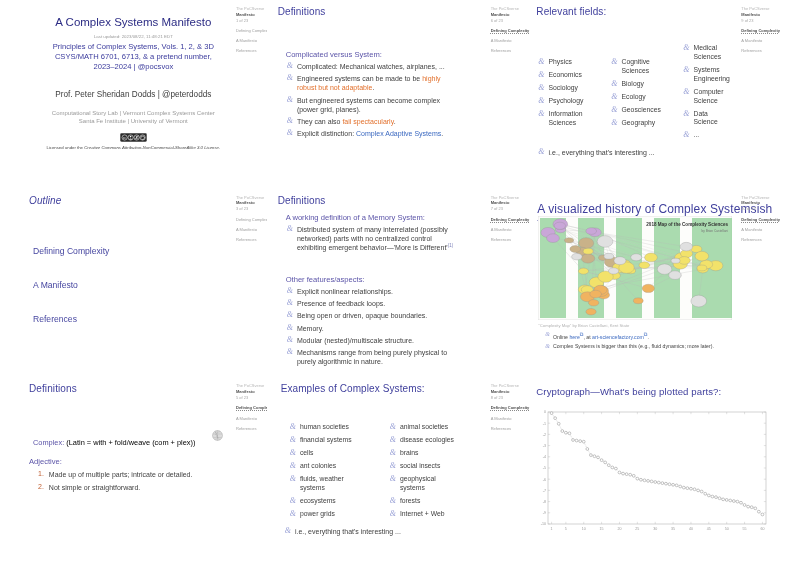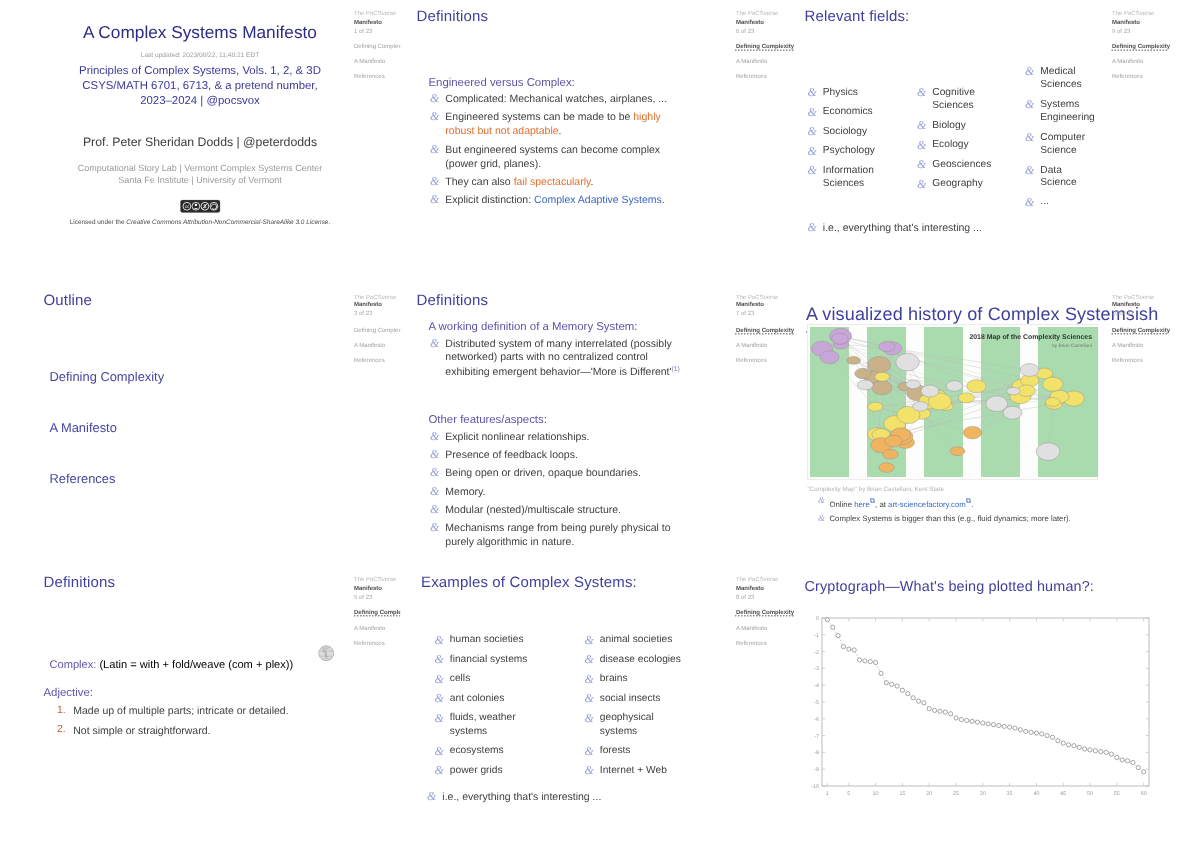--- a/index.html
+++ b/index.html
@@ -79,21 +79,21 @@
         <div class="sb-deck">Manifesto</div>
         <div class="sb-page">1 of 23</div>
         <div class="sb-sec">Defining Complexity</div>
         <div class="sb-sec">A Manifesto</div>
         <div class="sb-sec">References</div>
       </div>
   </div>
 
   <div class="slide" id="s2">
     <div class="abs stitle" style="top:6px;left:11px;">Definitions</div>
-    <div class="abs subhead" style="top:50px;left:19px;">Engineered versus Complex:</div>
+    <div class="abs subhead" style="top:50px;left:19px;">Complicated versus System:</div>
     <div class="abs" style="top:62px;left:20px;width:172px;">
         <div class="brow">
           <span class="amp">&amp;</span>
           <span class="btext"><span class="seg-p">Complicated: Mechanical watches, airplanes, ...</span></span>
         </div>
         <div class="brow">
           <span class="amp">&amp;</span>
           <span class="btext"><span class="seg-p">Engineered systems can be made to be </span><span class="seg-o">highly robust but not adaptable</span><span class="seg-p">.</span></span>
         </div>
         <div class="brow">
@@ -198,21 +198,21 @@
           <span class="btext" style="font-size: 6.8px;">Data Science</span>
         </div>
         <div class="brow" style="margin-bottom: 4.2px;">
           <span class="amp">&amp;</span>
           <span class="btext" style="font-size: 6.8px;">...</span>
         </div>
       </div>
     </div>
 
   <div class="slide" id="s4">
-    <div class="abs stitle" style="top:6px;left:29px;">Outline</div>
+    <div class="abs stitle" style="top:6px;left:29px;font-style:italic;">Outline</div>
     <div class="abs" style="top:57px;left:33px;">
         <div class="outline-item">Defining Complexity</div>
         <div class="outline-item">A Manifesto</div>
         <div class="outline-item">References</div>
       </div>
     <div class="sidebar" style="left:236px;">
         <div class="sb-brand">The PoCSverse</div>
         <div class="sb-deck">Manifesto</div>
         <div class="sb-page">3 of 23</div>
         <div class="sb-sec">Defining Complexity</div>
@@ -533,21 +533,21 @@
           <span class="btext" style="font-size: 6.8px;">forests</span>
         </div>
         <div class="brow" style="margin-bottom: 4.2px;">
           <span class="amp">&amp;</span>
           <span class="btext" style="font-size: 6.8px;">Internet + Web</span>
         </div>
       </div>
     </div>
 
   <div class="slide" id="s9">
-    <div class="abs stitle" style="top:9px;left:3px;font-size:9.6px;">Cryptograph—What's being plotted human?:</div>
+    <div class="abs stitle" style="top:9px;left:3px;font-size:9.6px;">Cryptograph—What's being plotted parts?:</div>
     <div class="abs" style="top:29px;left:3px;">
       <svg id="crypt-chart" width="238" height="130" viewBox="0 0 238 130">
           <rect x="12" y="6" width="218" height="112" fill="none" stroke="#b5b5b5" stroke-width="0.6"></rect>
           <line x1="15.573770491803279" y1="118" x2="15.573770491803279" y2="115.8" stroke="#b5b5b5" stroke-width="0.4"></line>
           <line x1="15.573770491803279" y1="6" x2="15.573770491803279" y2="8.2" stroke="#b5b5b5" stroke-width="0.4"></line>
           <text x="15.573770491803279" y="124" font-size="3.6" fill="#9a9a9a" text-anchor="middle" font-family="Liberation Sans,sans-serif">1</text>
           <line x1="29.86885245901639" y1="118" x2="29.86885245901639" y2="115.8" stroke="#b5b5b5" stroke-width="0.4"></line>
           <line x1="29.86885245901639" y1="6" x2="29.86885245901639" y2="8.2" stroke="#b5b5b5" stroke-width="0.4"></line>
           <text x="29.86885245901639" y="124" font-size="3.6" fill="#9a9a9a" text-anchor="middle" font-family="Liberation Sans,sans-serif">5</text>
           <line x1="47.73770491803278" y1="118" x2="47.73770491803278" y2="115.8" stroke="#b5b5b5" stroke-width="0.4"></line>

